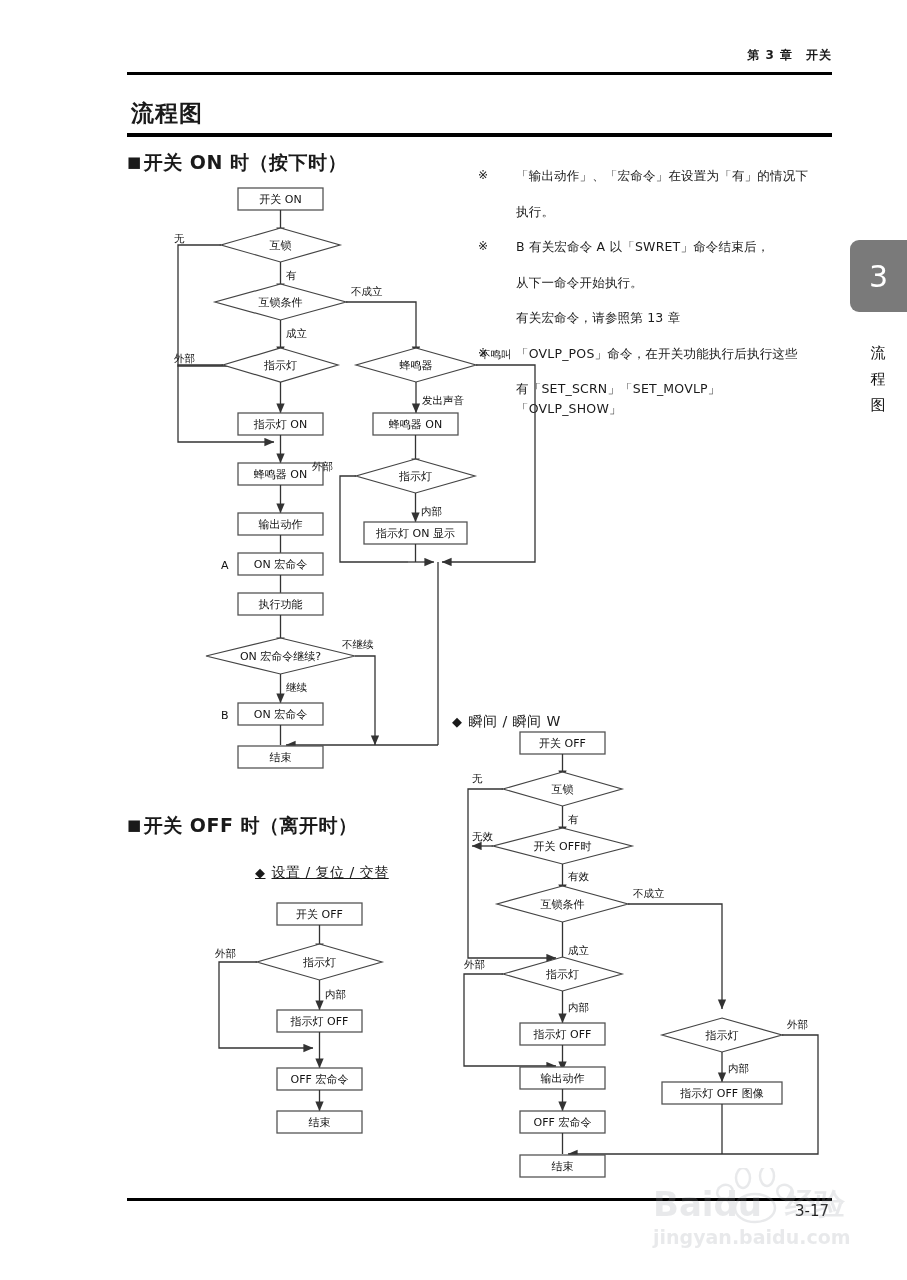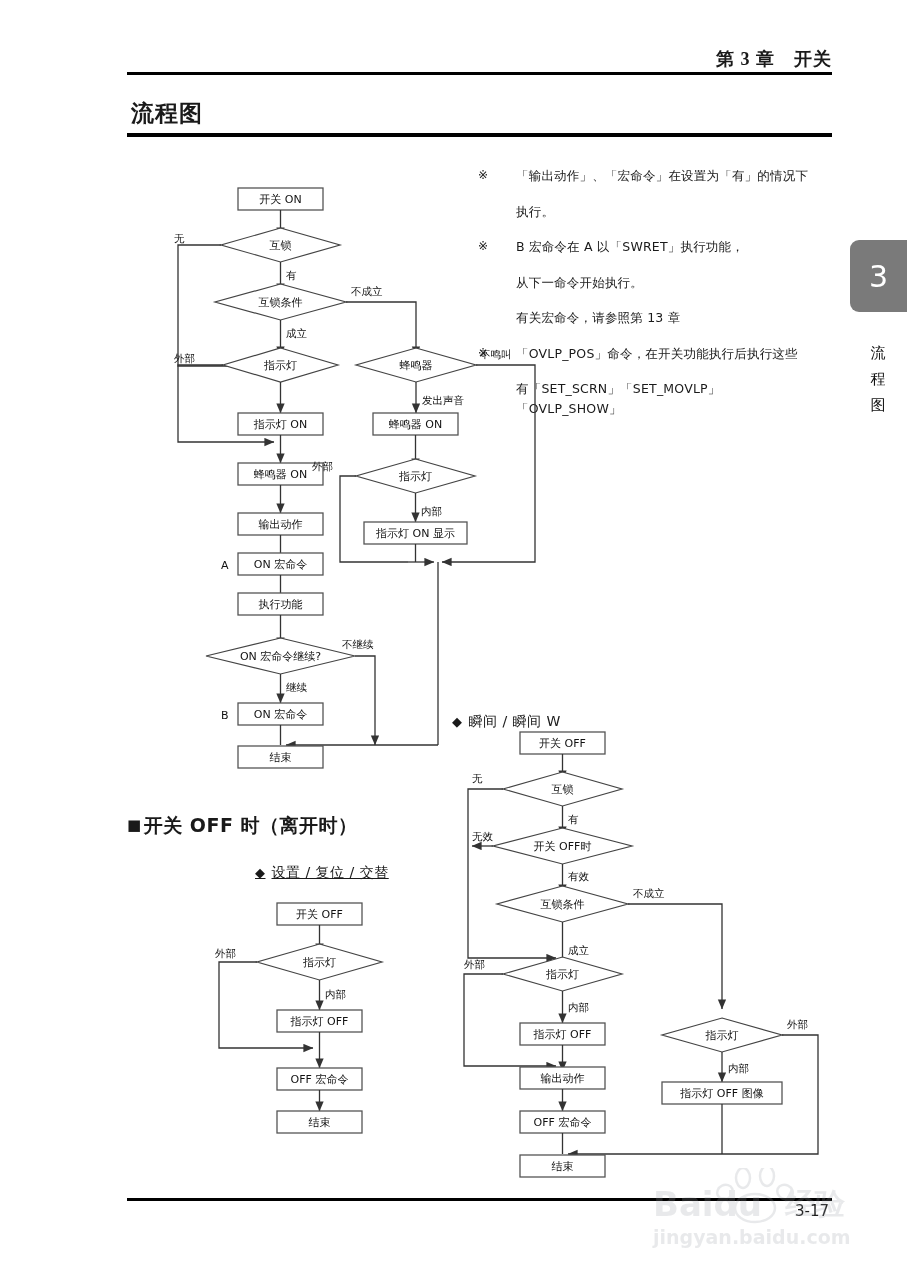--- a/index.html
+++ b/index.html
@@ -6,21 +6,21 @@
   body{
     width:907px;height:1280px;position:relative;overflow:hidden;
     font-family:"DejaVu Sans","Liberation Sans",sans-serif;
     color:#1a1a1a;
   }
   .page{position:absolute;inset:0;}
 
   
   .hdr-text{
     position:absolute;right:75px;top:47px;
-    font-size:18px;font-weight:bold;letter-spacing:1px;font-family:Liberation Serif, serif;
+    font-size:12px;font-weight:bold;letter-spacing:1px;
   }
   .hdr-rule{
     position:absolute;left:127px;right:75px;top:72px;
     height:3px;border-top:2px solid #000;border-bottom:1px solid #000;
     box-sizing:border-box;
   }
 
   
   .title{
     position:absolute;left:131px;top:98px;
@@ -90,30 +90,33 @@
 <body>
 
 <div class="page">
 
   <div class="hdr-text">第 3 章　开关</div>
   <div class="hdr-rule"></div>
 
   <div class="title">流程图</div>
   <div class="title-rule"></div>
 
+  <div class="sec-h" style="left:127px;top:150px;">
+    <span class="mk">■</span><span>开关 ON 时（按下时）</span>
+  </div>
 
   <div class="notes">
     <div class="note">
       <span class="star">※</span>
       <p>「输出动作」、「宏命令」在设置为「有」的情况下</p>
       <p>执行。</p>
     </div>
     <div class="note">
       <span class="star">※</span>
-      <p>B 宏命令在 A 以「SWRET」执行功能，</p>
+      <p>B 有关宏命令 A 以「SWRET」命令结束后，</p>
       <p>从下一命令开始执行。</p>
       <p>有关宏命令，请参照第 13 章</p>
     </div>
     <div class="note">
       <span class="star">※</span>
       <p>「OVLP_POS」命令，在开关功能执行后执行这些</p>
       <p>有「SET_SCRN」「SET_MOVLP」「OVLP_SHOW」</p>
     </div>
   </div>
 

